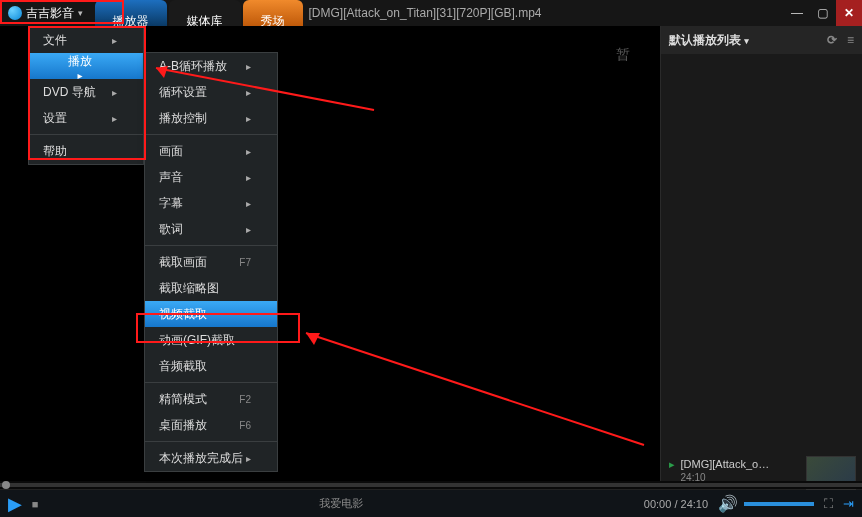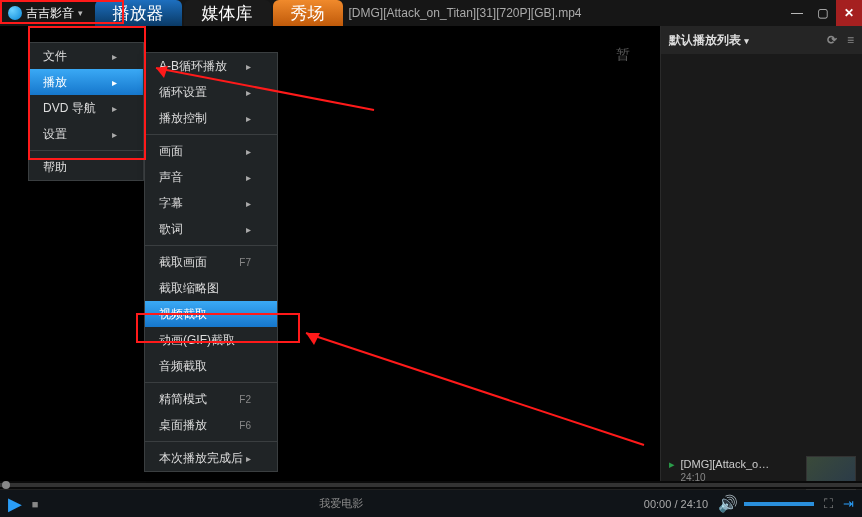--- a/index.html
+++ b/index.html
@@ -4,21 +4,21 @@
 <style>
 * { margin: 0; padding: 0; box-sizing: border-box; font-family: "Microsoft YaHei", SimSun, sans-serif; }
 body { background: #000; width: 862px; height: 517px; overflow: hidden; position: relative; }
 
 .titlebar { height: 26px; background: #161616; display: flex; align-items: stretch; position: relative; }
 .app-brand { display: flex; align-items: center; gap: 4px; padding: 8px 8px; color: #fff; font-size: 12px; cursor: pointer; }
 .app-brand .logo { width: 14px; height: 14px; border-radius: 50%; background: radial-gradient(circle at 30% 30%, #6ad0ff, #0a88d8); }
 .app-brand .tri { font-size: 9px; color: #bbb; }
 
 .tabs { display: flex; height: 26px; margin-left: 4px; }
-.tab { padding: 0 18px; display: flex; align-items: center; font-size: 17px; color: #fff; background: #1a1a1a; border-top-left-radius: 6px; border-top-right-radius: 6px; margin-right: 2px; position: relative; }
+.tab { padding: 13px 18px; display: flex; align-items: flex-start; font-size: 12px; color: #fff; background: #1a1a1a; border-top-left-radius: 6px; border-top-right-radius: 6px; margin-right: 2px; position: relative; }
 .tab.blue { background: linear-gradient(#1d6fbf, #0a3a66); }
 .tab.orange { background: linear-gradient(#f08a2c, #c05a0a); }
 
 .file-title { flex: 1; color: #aaa; font-size: 12px; display: flex; align-items: center; padding-left: 4px; }
 .winbtns { display: flex; }
 .winbtn { width: 26px; display: flex; align-items: center; justify-content: center; color: #ccc; font-size: 12px; }
 .winbtn.close { background: #a52020; color: #fff; font-weight: bold; }
 
 .main { display: flex; height: calc(517px - 26px - 28px); background: #000; }
 .video-area { flex: 1; position: relative; background: #000; }
@@ -40,27 +40,27 @@
 .ctrl-btn.stop { color: #888; font-size: 11px; }
 .spacer { flex: 1; text-align: center; color: #888; font-size: 11px; }
 .time { color: #aaa; font-size: 11px; }
 .vol { display: flex; align-items: center; gap: 6px; }
 .vol .bar { width: 70px; height: 4px; background: #2a8fdc; }
 .rbtn { color: #888; font-size: 13px; cursor: pointer; }
 
 
 .menu { position: absolute; background: #202426; border: 1px solid #3a3e40; box-shadow: 2px 2px 6px rgba(0,0,0,.6); color: #ddd; font-size: 12px; z-index: 10; }
 .menu .item { height: 26px; padding: 0 26px 0 14px; display: flex; align-items: center; justify-content: space-between; cursor: pointer; white-space: nowrap; }
-.menu .item:hover, .menu .item.active { background: linear-gradient(#3aa9f5,#1677cc); color: #fff; }
+.menu .item:hover, .menu .item.active { background: linear-gradient(#3aa9f5,#1677cc); color: #fff; flex-direction: column; }
 .menu .item .arrow { font-size: 10px; color: #aaa; }
 .menu .item.active .arrow { color: #fff; }
 .menu .sep { height: 1px; background: #3a3e40; margin: 3px 0; }
 .menu .shortcut { color: #888; font-size: 10px; margin-left: 24px; }
 
-.menu1 { left: 28px; top: 26px; width: 116px; margin-top: 16px; }
+.menu1 { left: 28px; top: 26px; width: 116px; }
 .menu2 { left: 144px; top: 52px; width: 134px; }
 .menu2 .item.highlight { background: linear-gradient(#3aa9f5,#1677cc); color: #fff; }
 
 
 .redbox { position: absolute; border: 2px solid #ff1a1a; pointer-events: none; z-index: 20; }
 .box-brand { left: 0; top: 0; width: 124px; height: 24px; }
 .box-menu1 { left: 28px; top: 26px; width: 118px; height: 134px; }
 .box-capture { left: 136px; top: 313px; width: 164px; height: 30px; }
 
 .red-arrow { position: absolute; z-index: 19; pointer-events: none; }

